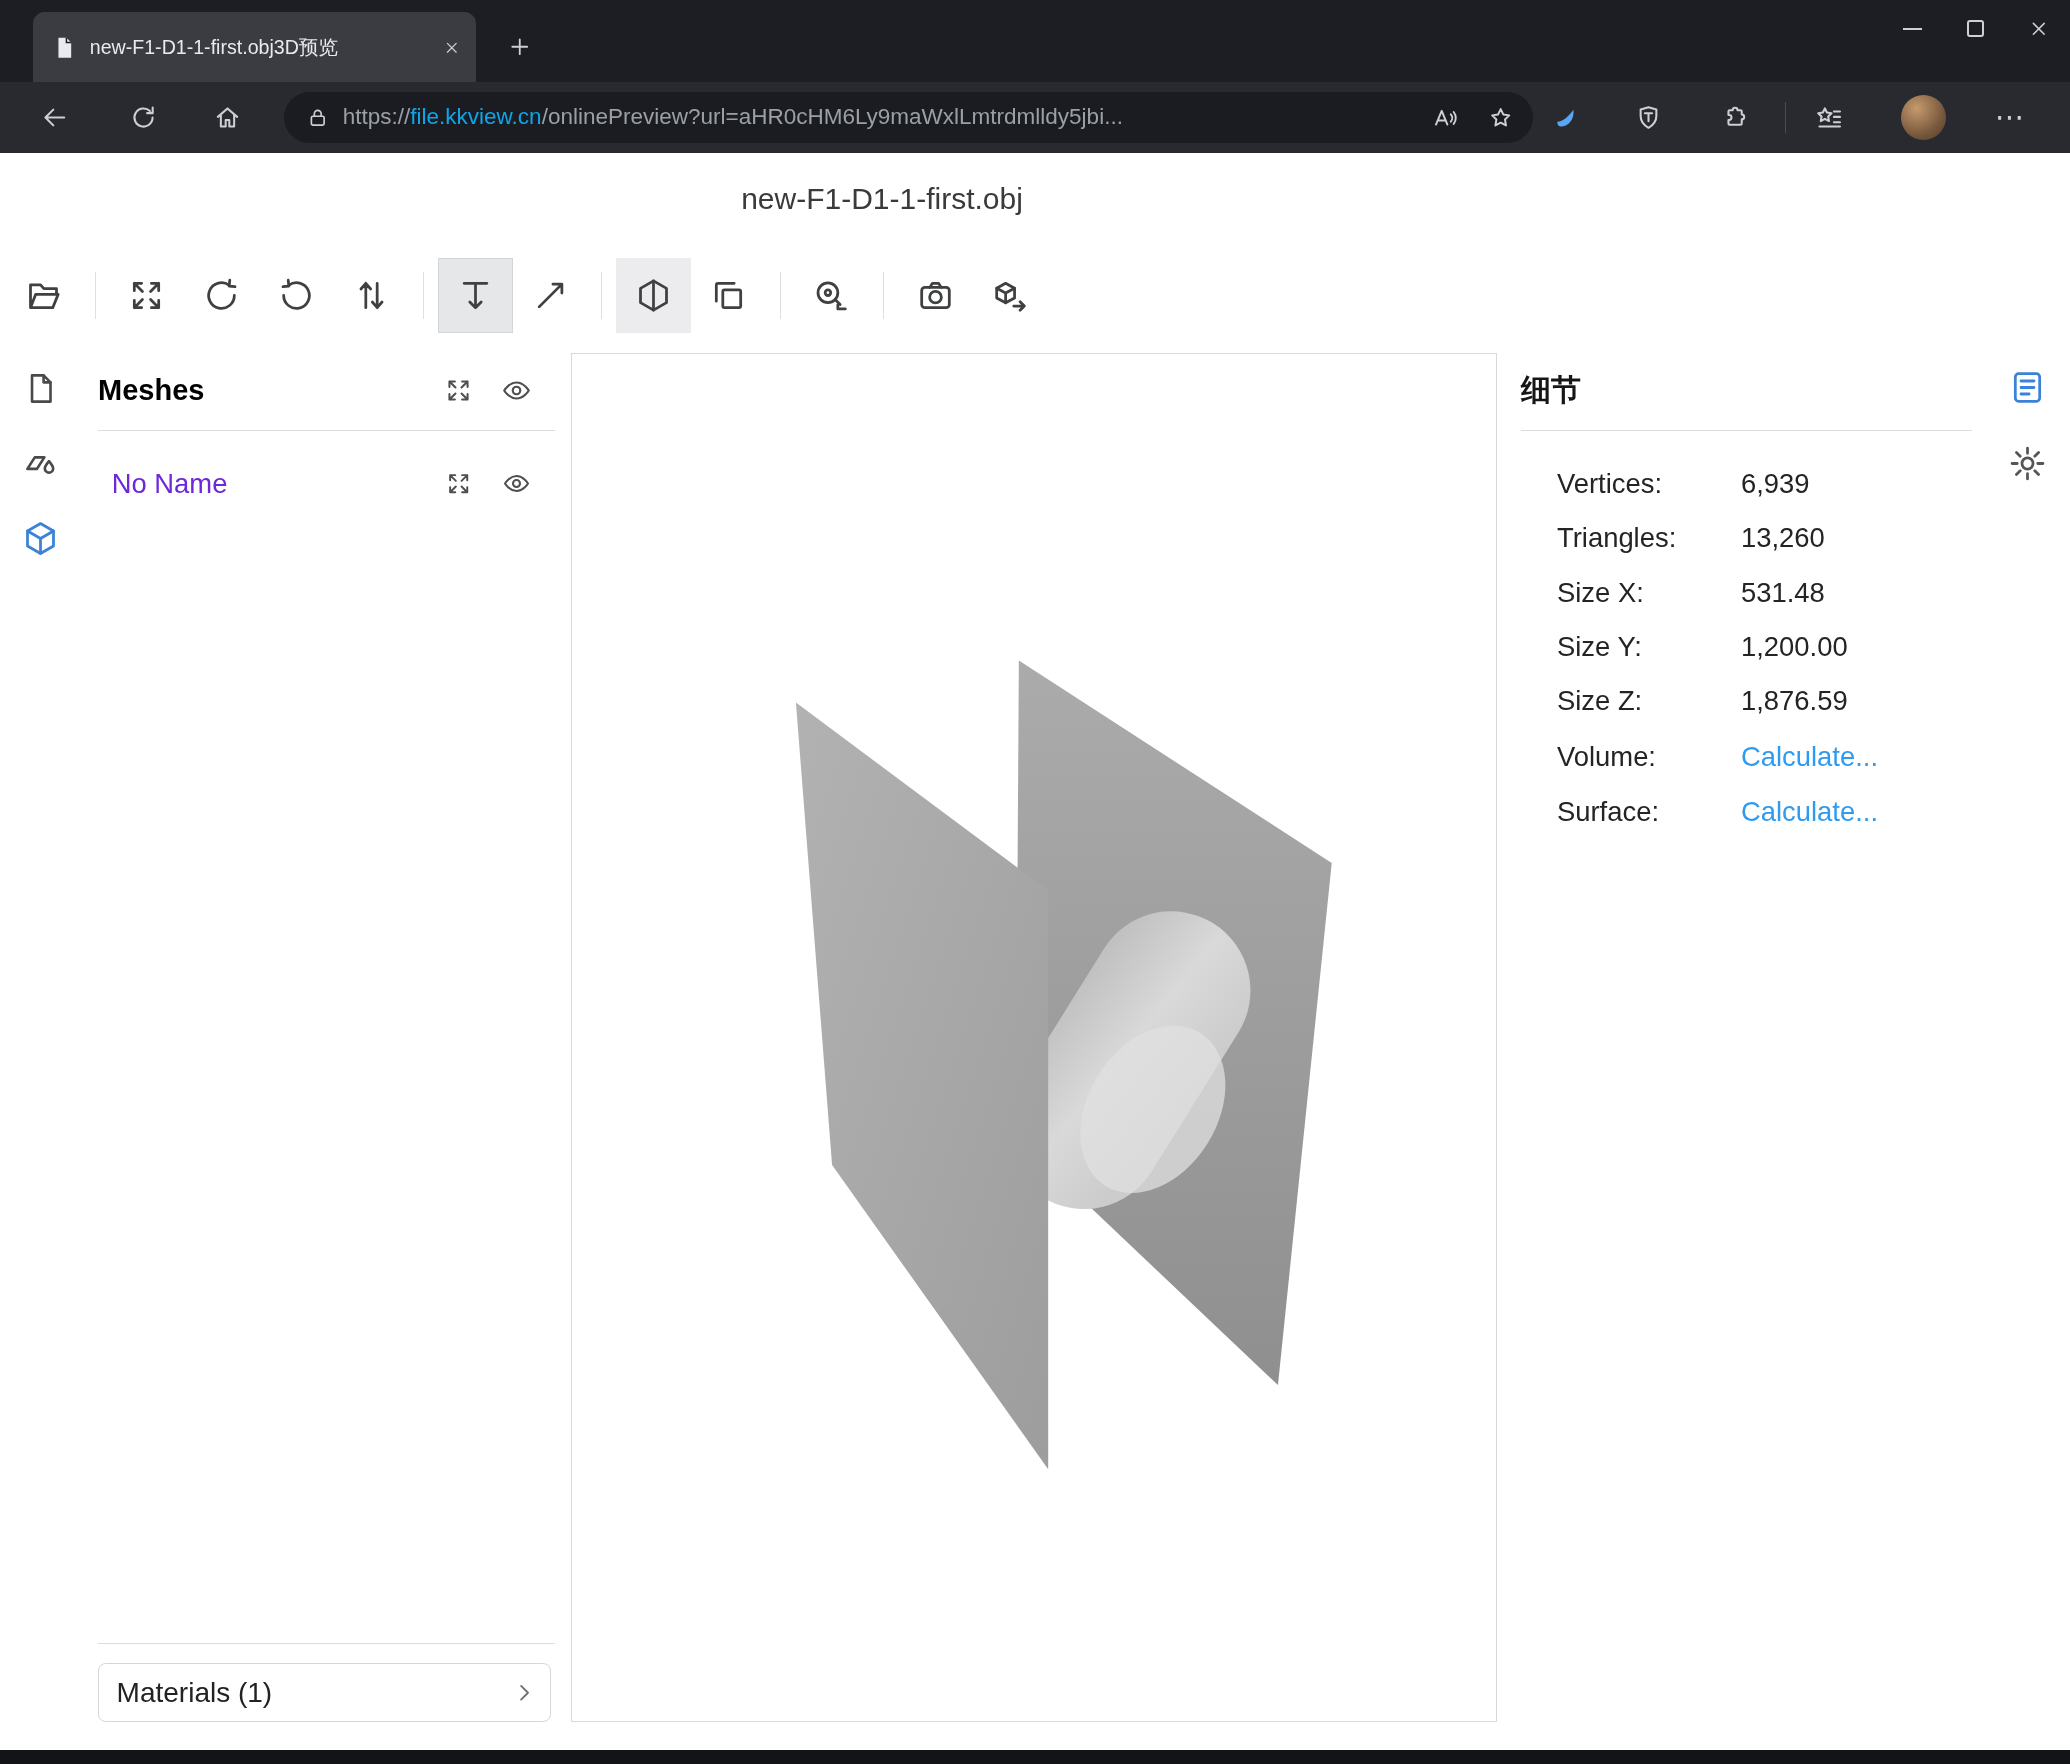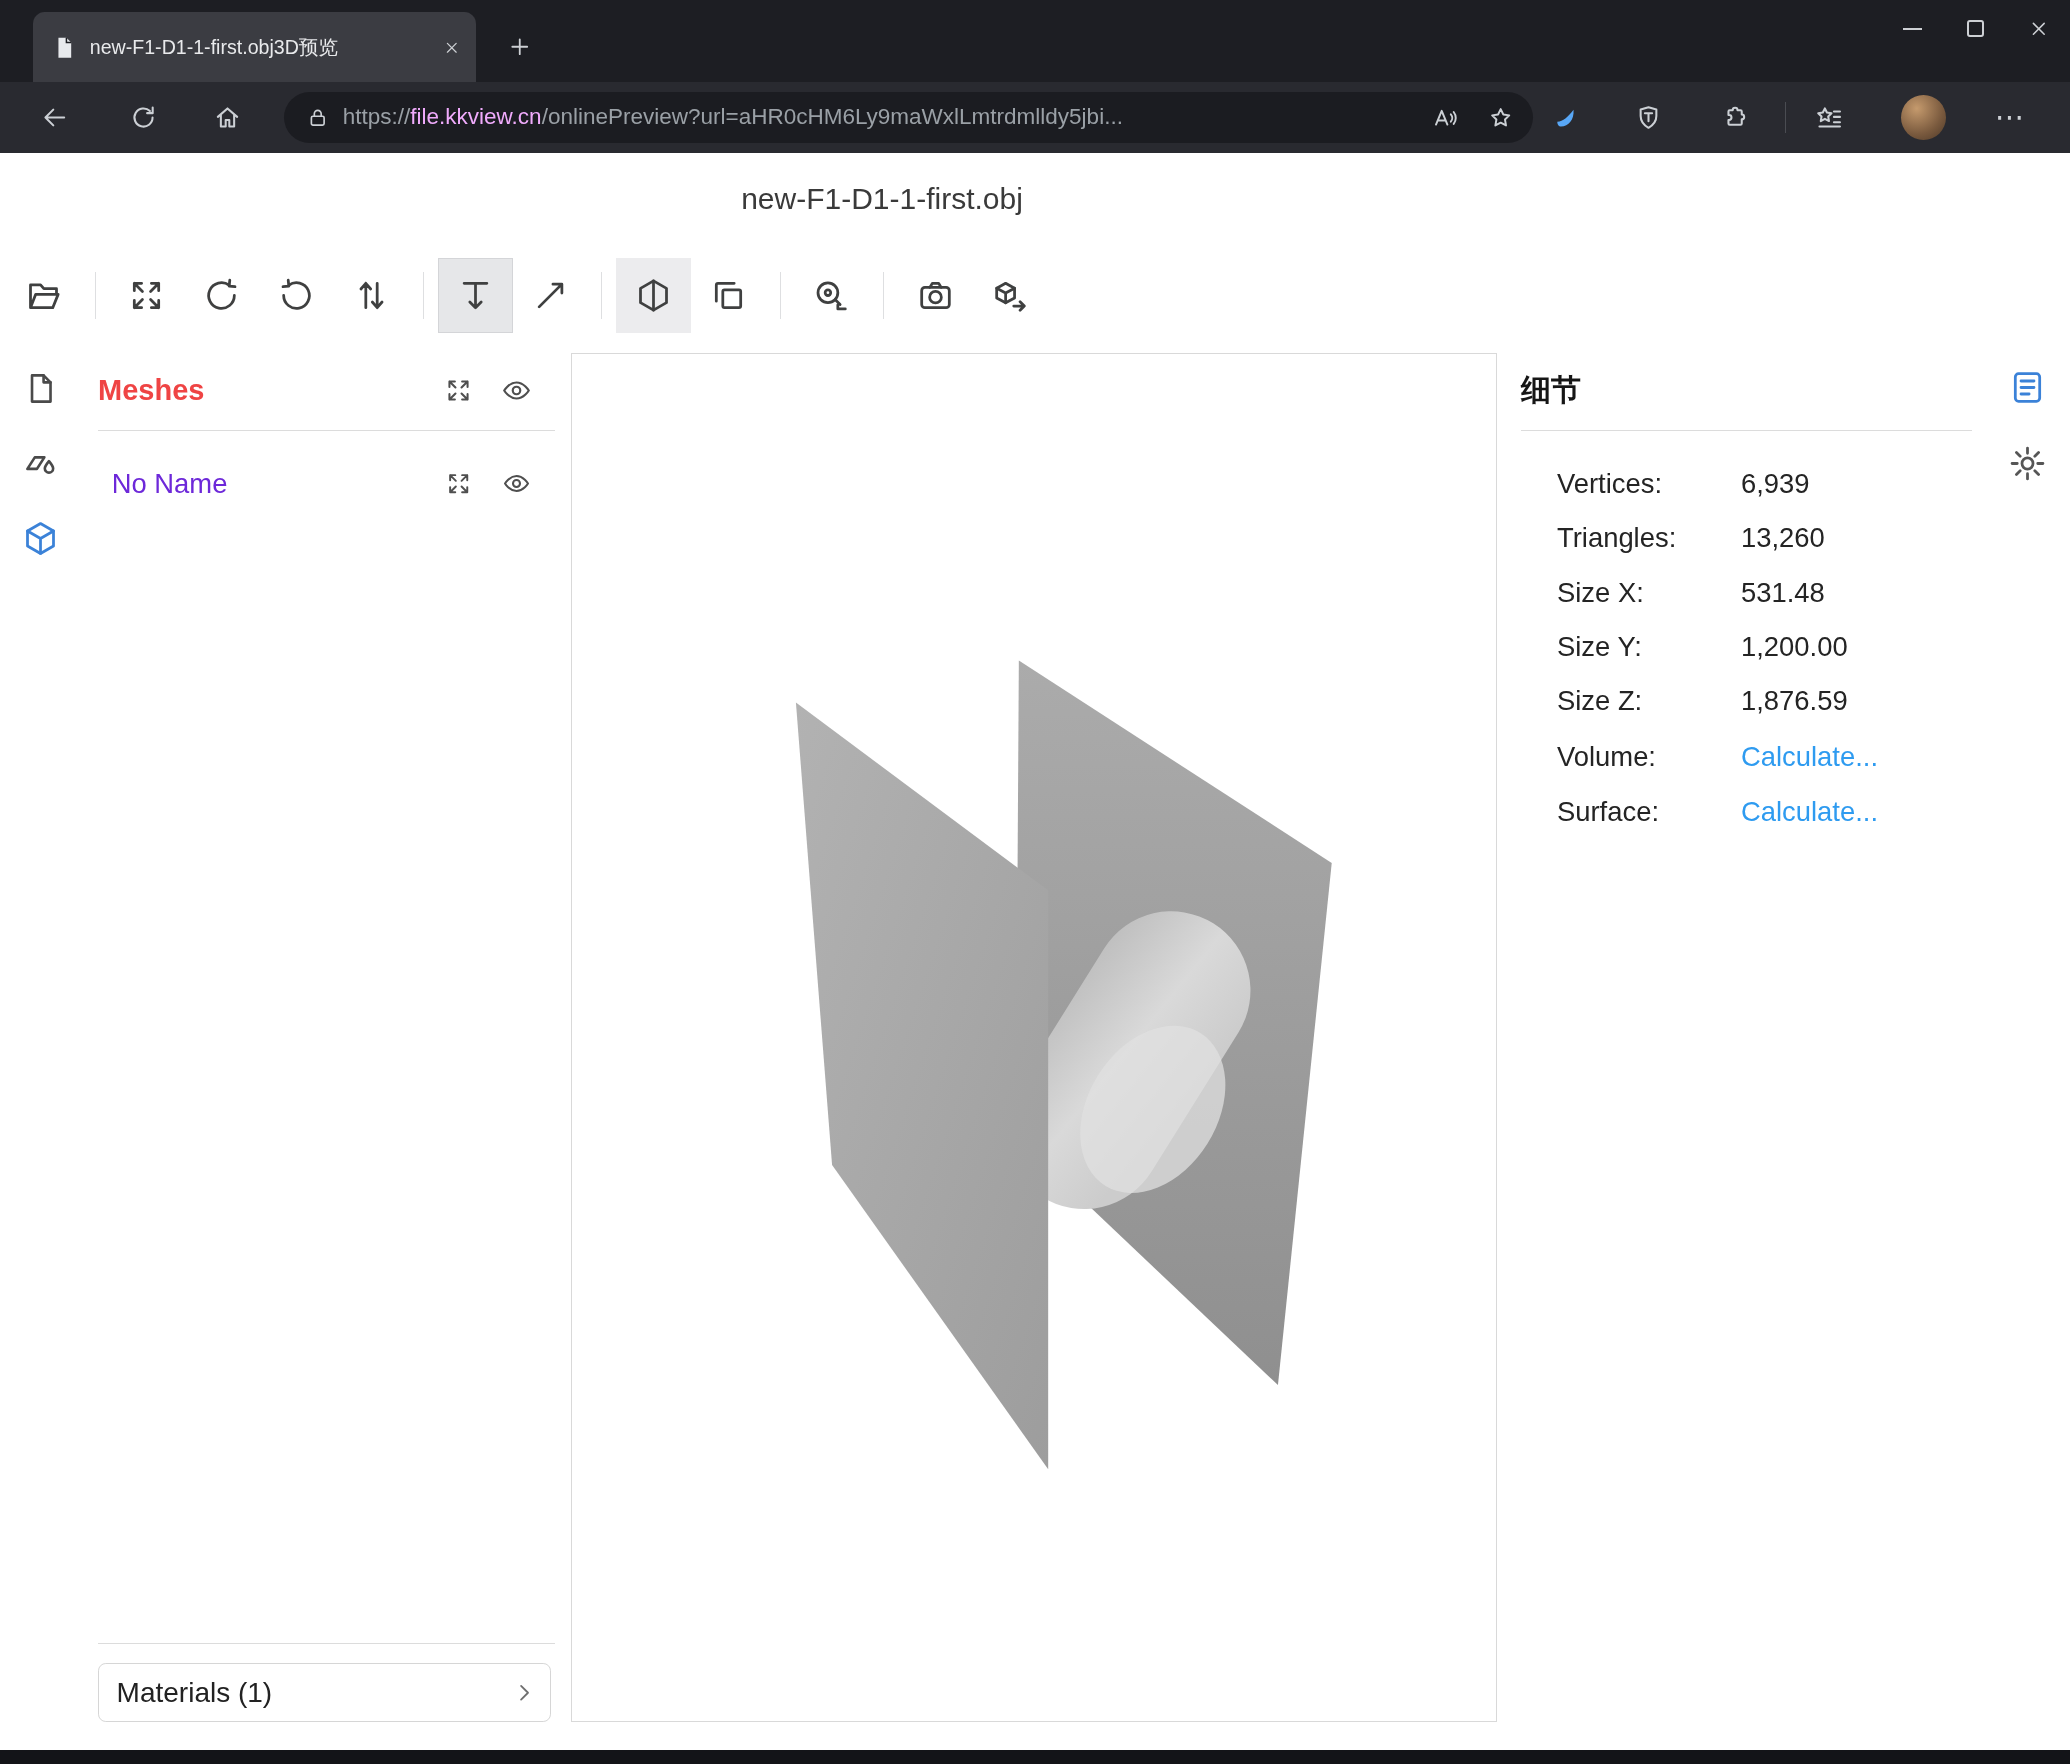--- a/index.html
+++ b/index.html
@@ -29,21 +29,21 @@
 
   
   .navbar { position: absolute; top: 82px; left: 0; width: 100%; height: 71px; background: #292a30; }
   .navbtn { position: absolute; top: 13.7px; width: 43px; height: 43px; background: none; border: none; color: #ccd0d5; display: flex; align-items: center; justify-content: center; border-radius: 5.9px; }
   .urlbar {
     position: absolute; left: 284px; top: 9.8px; width: 1249px; height: 51px;
     background: #1b1c21; border-radius: 25.5px;
     display: flex; align-items: center; gap: 13.7px; padding: 0 11.8px 0 21.6px; cursor: text;
   }
   .url-text { flex: 1; font-size: 22.5px; color: #9aa0a6; white-space: nowrap; overflow: hidden; }
-  .url-text .host { color: #f0abfc; margin-top: 13px; }
+  .url-text .host { color: #0ea5e9; margin-top: 13px; }
   .pillbtn { width: 41px; height: 41px; background: none; border: none; color: #ccd0d5; display: flex; align-items: center; justify-content: center; }
   .nav-divider { position: absolute; left: 1785px; top: 19.6px; width: 1px; height: 31px; background: #4a4c52; }
   .avatar {
     position: absolute; left: 1901px; top: 12.7px; width: 45px; height: 45px; border-radius: 50%;
     border: none; background: radial-gradient(circle at 35% 30%, #c59a6d, #7a5a3e 60%, #4c3828);
   }
   .dots { font-size: 29px; color: #ccd0d5; line-height: 1; }
 
   
   .page { position: absolute; top: 153px; left: 0; width: 1764px; height: 1598px; background: #fff; }
@@ -54,21 +54,21 @@
   .tbtn.active { background: #ececee; }
   .tbtn.active-strong { background: #e6e7e9; box-shadow: inset 0 0 0 1px #d4d5d8; }
   .tsep { width: 1px; height: 47px; background: #dedfe1; margin: 0 13.7px; }
 
   .railbtn { position: absolute; left: 18.6px; width: 43px; height: 43px; background: none; border: none; color: #4a4a4a; display: flex; align-items: center; justify-content: center; }
   .railbtn.blue { color: #3b82d8; }
   .rrbtn { position: absolute; left: 2005px; width: 45px; height: 45px; background: none; border: none; color: #565656; display: flex; align-items: center; justify-content: center; }
   .rrbtn.blue { color: #3b82d8; }
 
   .meshes-header { position: absolute; left: 98px; top: 216px; width: 457px; height: 43px; display: flex; align-items: center; }
-  .meshes-header .lbl { flex: 1; font-size: 29px; font-weight: bold; color: #ef4444; }
+  .meshes-header .lbl { flex: 1; font-size: 29px; font-weight: bold; color: #000000; }
   .hicons { display: flex; gap: 25.5px; padding-right: 21.6px; }
   .picon { width: 33px; height: 33px; background: none; border: none; color: #4f4f4f; display: flex; align-items: center; justify-content: center; }
   .panel-divider { position: absolute; left: 98px; top: 277px; width: 457px; height: 1px; background: #dcdcdc; }
   .mesh-row { position: absolute; left: 98px; top: 308px; width: 457px; height: 45px; display: flex; align-items: center; padding-left: 13.7px; cursor: pointer; }
   .mesh-row .lbl { flex: 1; font-size: 27.4px; color: #6d28d9; }
 
   .materials-divider { position: absolute; left: 98px; top: 1490px; width: 457px; height: 1px; background: #dcdcdc; }
   .materials-btn {
     position: absolute; left: 98px; top: 1510px; width: 453px; height: 59px;
     border: 1px solid #d6d6d6; border-radius: 7.8px; background: #fff;

